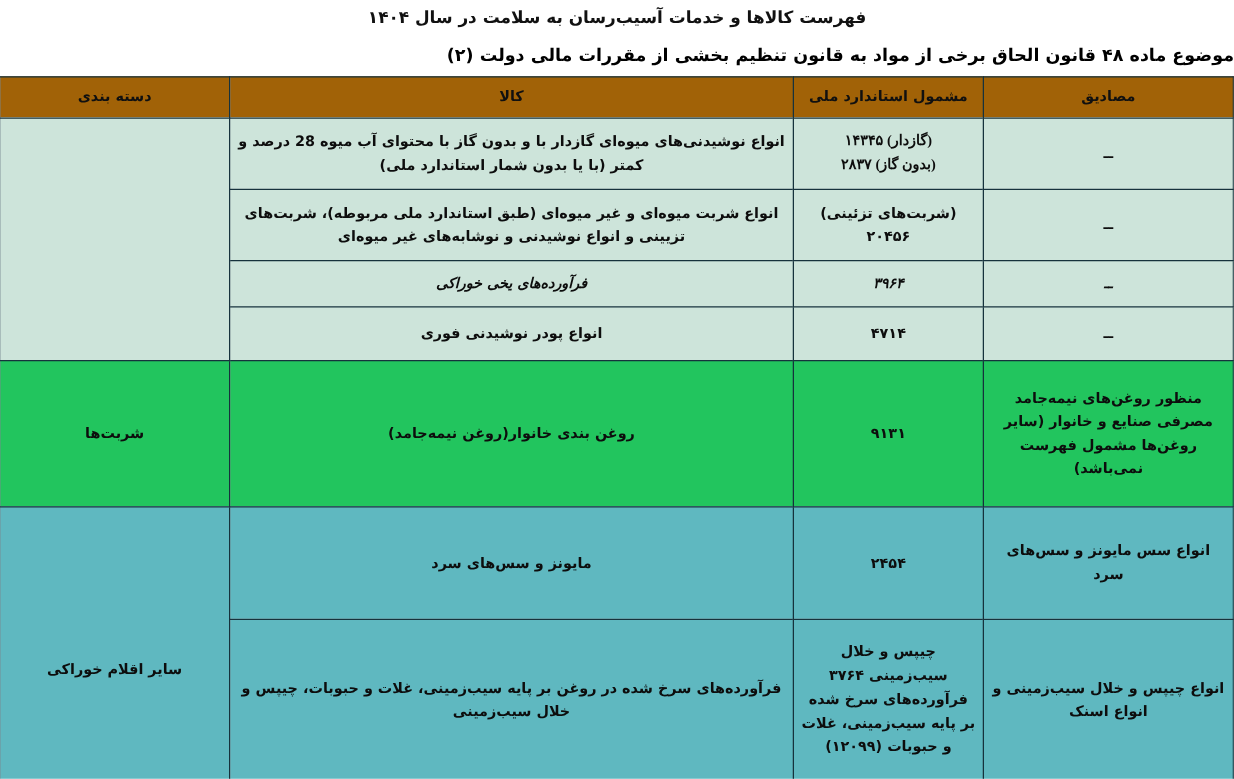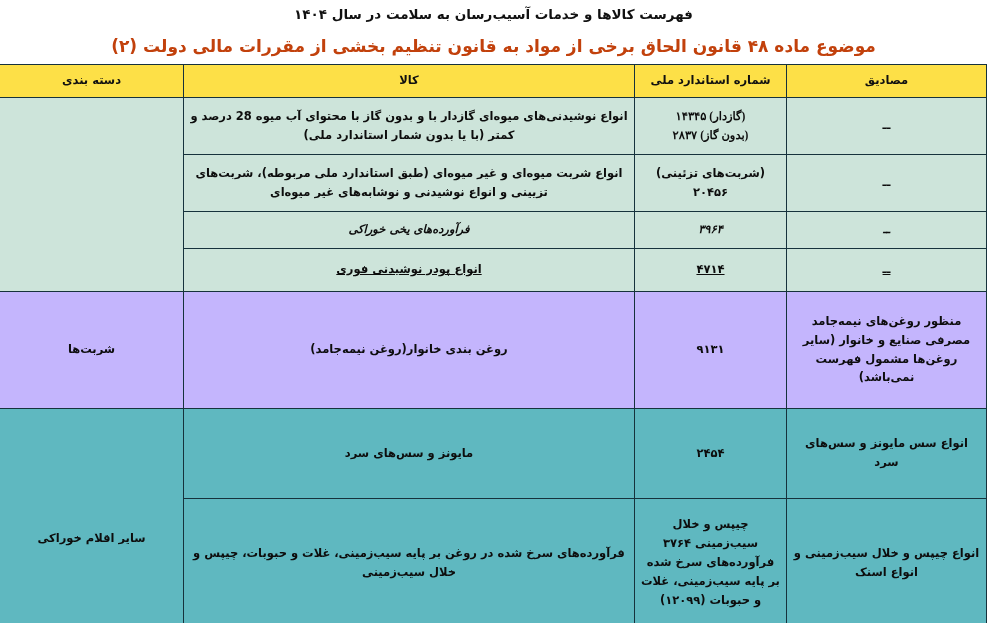--- a/index.html
+++ b/index.html
@@ -31,26 +31,27 @@
   }
   .doc-title {
     font-size: 13.5px;
     font-weight: bold;
     line-height: 1;
     padding-top: 8px;
     letter-spacing: 0;
     color: #111;
   }
   .doc-subtitle {
-    font-size: 17px;
+    font-size: 14px;
     font-weight: bold;
     line-height: 1;
     padding-top: 16px;
     padding-bottom: 9px;
-    color: #c2410c;
+    color: #000000;
+    text-align: right;
   }
 
   
   table.main-table {
     width: 987px;
     border-collapse: collapse;
     table-layout: fixed;
     border: 1.5px solid #16323c;
   }
   table.main-table td,
@@ -65,49 +66,49 @@
     word-wrap: break-word;
   }
 
   
   col.c-masadigh   { width: 200px; }
   col.c-standard   { width: 152px; }
   col.c-kala       { width: 451px; }
   col.c-dasteh     { width: 184px; }
 
   thead th {
-    background: #fde047;
+    background: #a16207;
     color: #101010;
     height: 28px;
     font-size: 12px;
     font-weight: bold;
   }
 
   
   .bg-mint   { background: #CDE4DA; }
-  .bg-steel  { background: #c4b5fd; }
+  .bg-steel  { background: #22c55e; }
   .bg-teal   { background: #5FB8C0; }
 
   .cat-cell {
     font-size: 12.5px;
     font-weight: bold;
   }
 
   .dash {
     font-size: 12px;
     font-weight: bold;
     letter-spacing: 1px;
     margin-left: 29px;
   }
 
   
   tr.r1 td { height: 52px; }
   tr.r2 td { height: 52px; }
   tr.r3 td { height: 32px; font-style: italic; }
-  tr.r4 td { height: 38px; text-decoration: underline; }
+  tr.r4 td { height: 38px; }
   tr.r5 td { height: 112px; }
   tr.r6 td { height: 85px; }
   tr.r7 td { height: 124px; }
   tr.r8 td { height: 36px; }
 
   .group-top { border-top: 2px solid #16323c; }
 </style>
 </head>
 <body>
 
@@ -121,21 +122,21 @@
   <table class="main-table">
     <colgroup>
       <col class="c-masadigh">
       <col class="c-standard">
       <col class="c-kala">
       <col class="c-dasteh">
     </colgroup>
     <thead>
       <tr>
         <th>مصادیق</th>
-        <th>شماره استاندارد ملی</th>
+        <th>مشمول استاندارد ملی</th>
         <th>کالا</th>
         <th>دسته بندی</th>
       </tr>
     </thead>
     <tbody>
 
       <tr class="r1">
         <td class="bg-mint dash">ــ</td>
         <td class="bg-mint pre-line" style="white-space: pre-line; font-family: Liberation Serif, serif;">(گازدار) ۱۴۳۴۵
 (بدون گاز) ۲۸۳۷</td>

